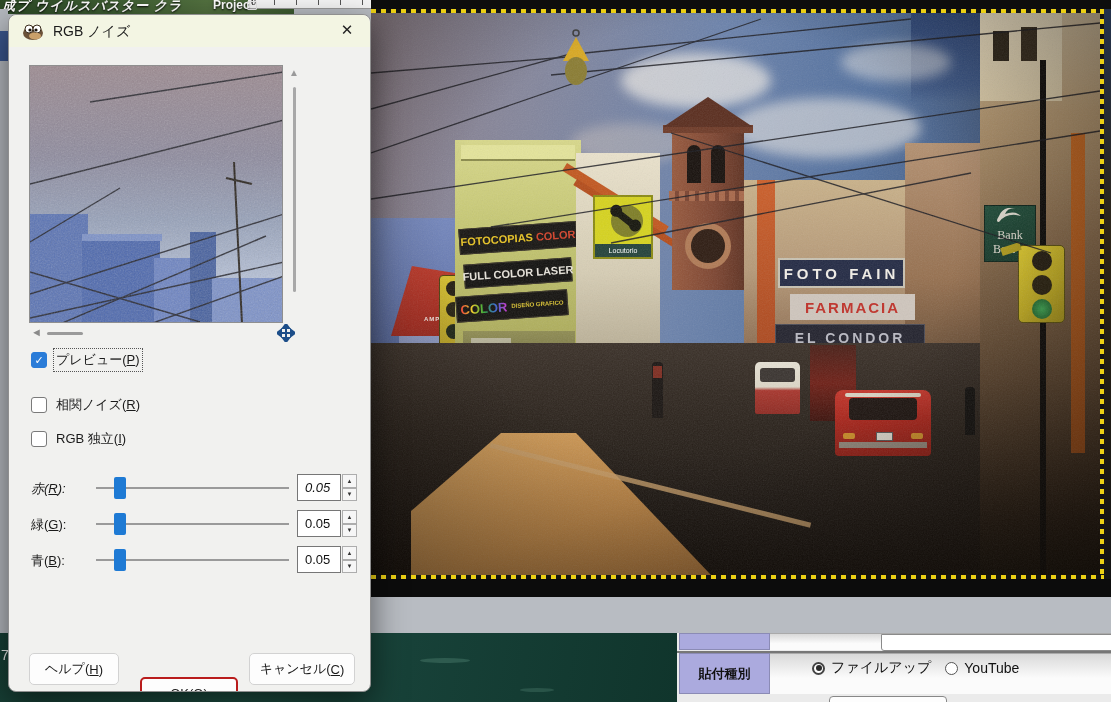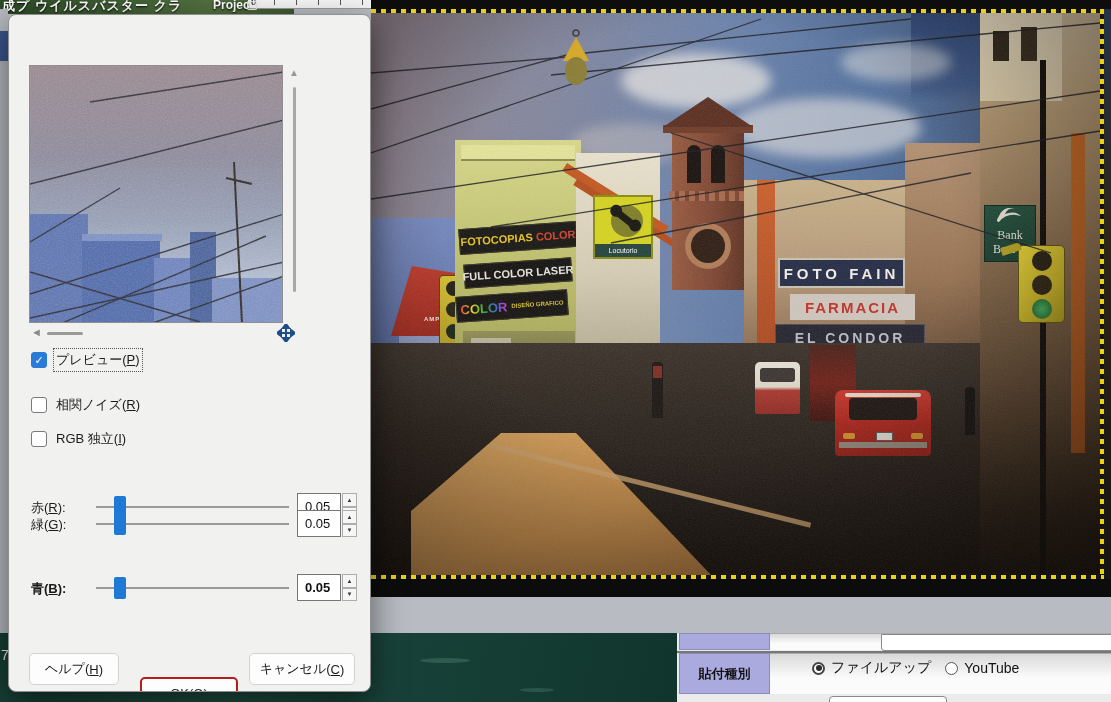--- a/index.html
+++ b/index.html
@@ -2,21 +2,21 @@
 <html><head>
 <meta charset="utf-8">
 <style>
   * { margin:0; padding:0; box-sizing:border-box; }
   html,body { width:1111px; height:702px; overflow:hidden; }
   body { font-family:"Liberation Sans","DejaVu Sans",sans-serif; background:#222; position:relative; }
   .abs { position:absolute; }
   .stage { position:absolute; left:0; top:0; width:1111px; height:702px; overflow:hidden; background:#b8bcc2; }
 
   
-  .topbar { left:0; top:0; width:294px; height:14px; background:linear-gradient(90deg,#2c4a26,#3e5e33 40%,#52703f 70%,#3c5a30); overflow:hidden; }
+  .topbar { left:0; top:0; width:294px; height:14px; background:linear-gradient(90deg,#2c4a26,#3e5e33 40%,#52703f 70%,#3c5a30); overflow:hidden;font-style:italic; }
   .topbar-title { position:absolute; left:2px; top:-3px; color:#fff; font-size:13px; font-weight:bold; letter-spacing:1px; text-shadow:0 1px 2px rgba(0,0,0,.9); white-space:nowrap; }
   .tab-projec { position:absolute; left:213px; top:-2px; color:#fff; font-size:12px; font-weight:bold; text-shadow:0 1px 2px #000; }
   .win-icon { position:absolute; left:247px; top:1px; width:10px; height:9px; border:1px solid #e8e8e8; background:rgba(255,255,255,.15); border-radius:1px; }
 
   
   .ruler { left:248px; top:0; width:863px; height:9px; background:#f5f5f5; border-bottom:1px solid #9a9a9a;
            background-image:repeating-linear-gradient(90deg,#555 0 1px,transparent 1px 22px); background-size:100% 5px; background-repeat:no-repeat; background-position:4px 0; }
   .ruler-num { position:absolute; top:-3px; font-size:9px; color:#222; background:transparent; }
   .ruler-marker { position:absolute; top:-4px; font-size:9px; color:#000; }
 
@@ -287,20 +287,32 @@
       <span>YouTube</span>
     </div>
     <div class="btn-top"></div>
   </div>
 
   <div class="abs left-strip">
       <div class="mark"></div>
     </div>
 
   <div class="abs dialog">
+    <div class="dlg-titlebar">
+      <svg width="22" height="17" style="position:absolute;left:13px;top:8px;">
+        <ellipse cx="11" cy="10" rx="10" ry="7" fill="#6b5138"></ellipse>
+        <circle cx="7" cy="6" r="4" fill="#fff" stroke="#3a2c1c"></circle>
+        <circle cx="15" cy="6" r="4" fill="#fff" stroke="#3a2c1c"></circle>
+        <circle cx="8" cy="7" r="1.6" fill="#1a1208"></circle>
+        <circle cx="14" cy="7" r="1.6" fill="#1a1208"></circle>
+        <ellipse cx="13" cy="13" rx="6" ry="3.4" fill="#caa06a"></ellipse>
+      </svg>
+      <div class="dlg-title">RGB ノイズ</div>
+      <div class="dlg-close">✕</div>
+    </div>
 
     <div class="preview">
       <svg width="254" height="258">
         <defs>
           <linearGradient id="pvsky" x1="0" y1="0" x2="0" y2="1">
             <stop offset="0" stop-color="#9c8a90"></stop>
               <stop offset="0.35" stop-color="#8e8b9e"></stop>
             <stop offset="0.6" stop-color="#97a2ba"></stop>
               <stop offset="0.85" stop-color="#b9c4da"></stop>
             <stop offset="1" stop-color="#cdd5e6"></stop>
@@ -358,21 +370,21 @@
     </div>
     <div class="cb-row" style="top:381px;">
       <span class="cbox"></span>
       <span class="cb-label">相関ノイズ(<u>R</u>)</span>
     </div>
     <div class="cb-row" style="top:415px;">
       <span class="cbox"></span>
       <span class="cb-label">RGB 独立(<u>I</u>)</span>
     </div>
 
-    <div class="slider-row" style="top:478px;">
+    <div class="slider-row" style="top:459px;font-style:italic;">
       <span class="slider-label">赤(<u>R</u>):</span>
       <div class="slider-track">
           <div class="slider-handle" style="left: 18px;"></div>
         </div>
       <div class="spinval">0.05</div>
       <div class="spincol">
           <div class="spinbtn">▲</div>
           <div class="spinbtn">▼</div>
         </div>
     </div>
@@ -380,21 +392,21 @@
       <span class="slider-label">緑(<u>G</u>):</span>
       <div class="slider-track">
           <div class="slider-handle" style="left: 18px;"></div>
         </div>
       <div class="spinval">0.05</div>
       <div class="spincol">
           <div class="spinbtn">▲</div>
           <div class="spinbtn">▼</div>
         </div>
     </div>
-    <div class="slider-row" style="top:559px;font-weight:bold;">
+    <div class="slider-row" style="top:531px;">
       <span class="slider-label">青(<u>B</u>):</span>
       <div class="slider-track">
           <div class="slider-handle" style="left: 18px;"></div>
         </div>
       <div class="spinval">0.05</div>
       <div class="spincol">
           <div class="spinbtn">▲</div>
           <div class="spinbtn">▼</div>
         </div>
     </div>

